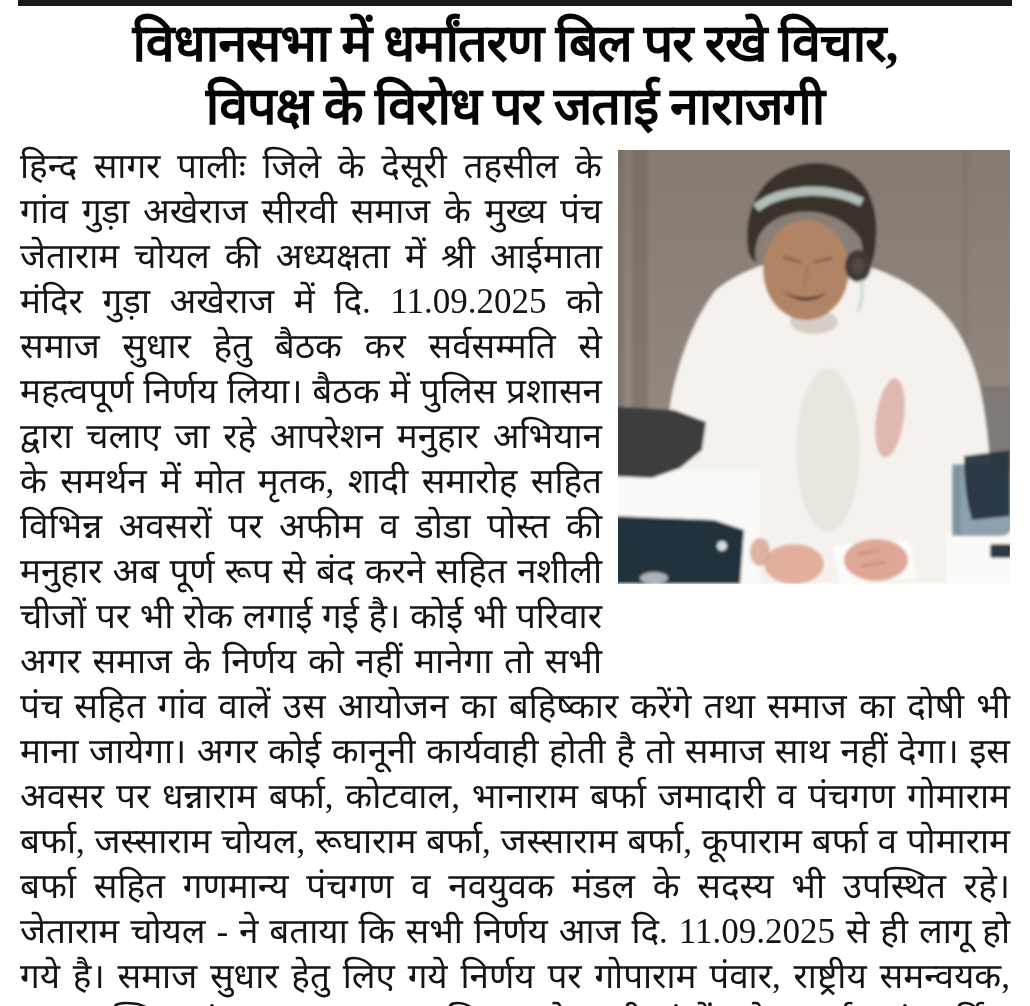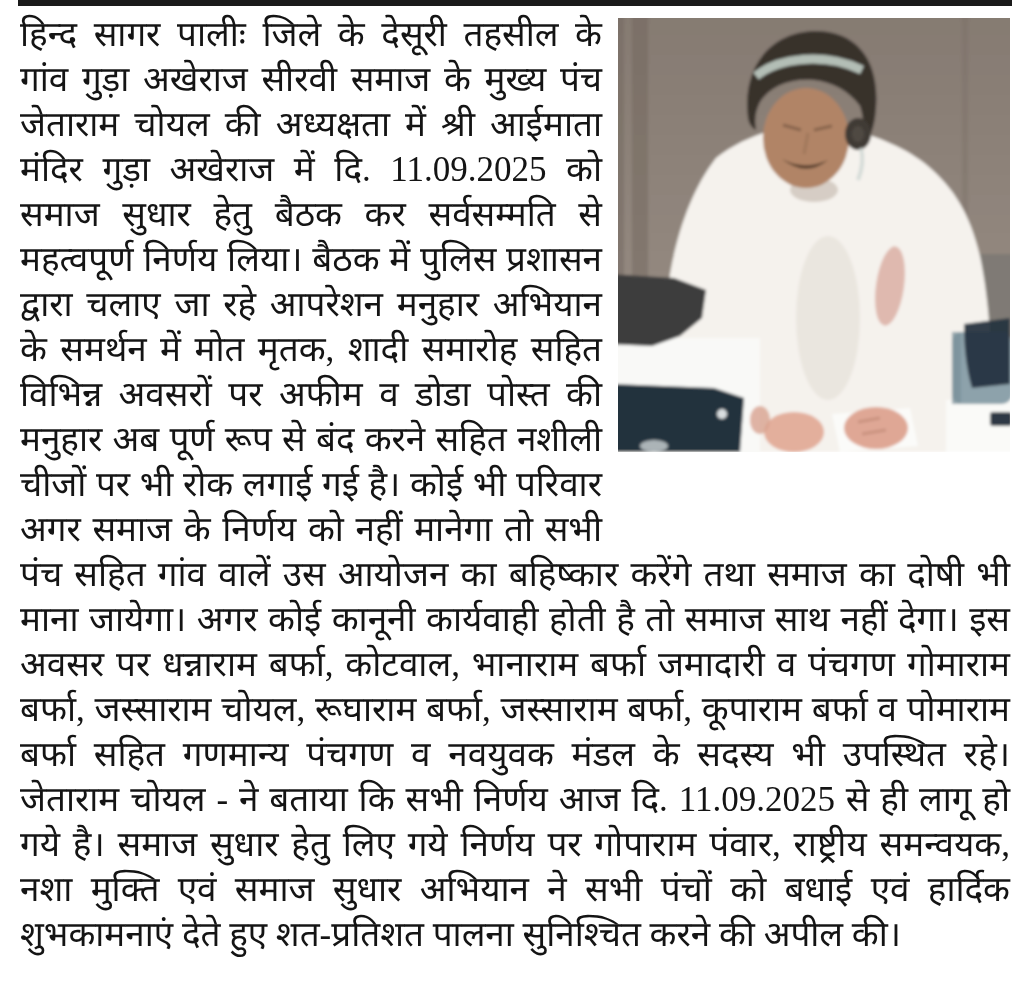--- a/index.html
+++ b/index.html
@@ -41,20 +41,24 @@
   }
   .photo-float svg{display:block;}
 </style>
 </head>
 <body>
 
 <div class="page">
 
   <div class="top-rule"></div>
 
+  <h1 class="headline">
+    <span class="hl-line">विधानसभा में धर्मांतरण बिल पर रखे विचार,</span>
+    <span class="hl-line">विपक्ष के विरोध पर जताई नाराजगी</span>
+  </h1>
 
   <p class="article">
     <span class="photo-float">
         <svg width="392" height="434" viewBox="0 0 392 434" xmlns="http://www.w3.org/2000/svg" role="img">
       <defs>
         <linearGradient id="wallGrad" x1="0" y1="0" x2="0" y2="1">
           <stop offset="0" stop-color="#857a71"></stop>
           <stop offset="0.6" stop-color="#8f847b"></stop>
           <stop offset="1" stop-color="#968b82"></stop>
         </linearGradient>

